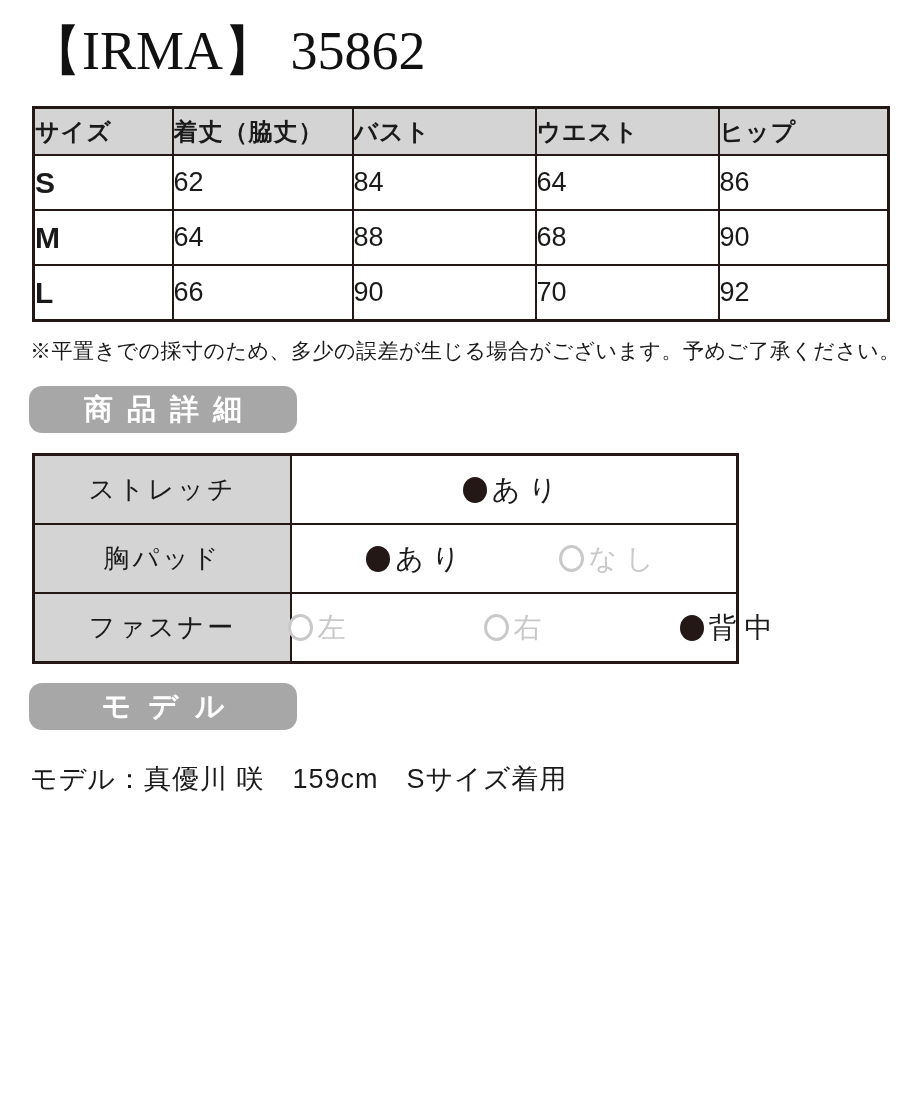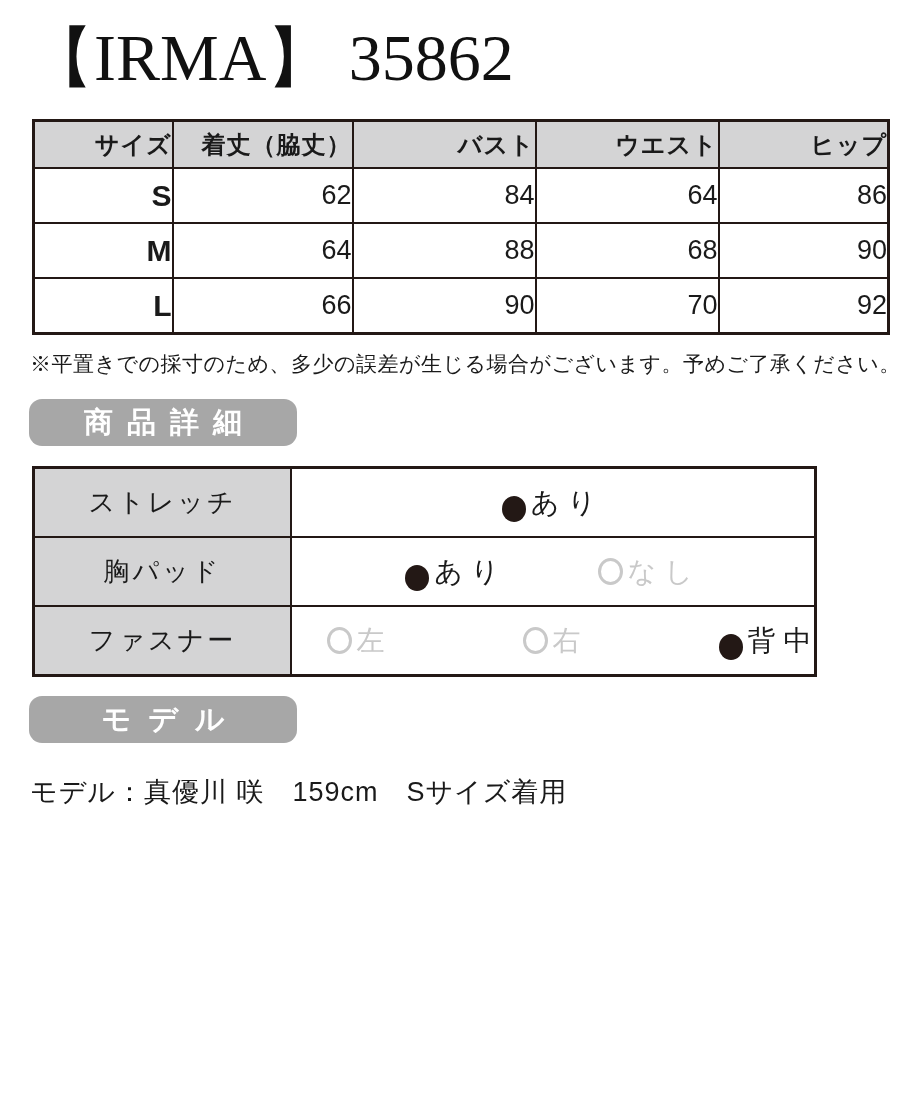--- a/index.html
+++ b/index.html
@@ -9,37 +9,37 @@
     color:#1a1a1a;
     font-family:"Liberation Sans", sans-serif;
     position:relative;
     overflow:hidden;
   }
 
   
   .title {
     margin:22px 0 4px 28px;
     font-family:"Liberation Serif", serif;
-    font-size:66px;
+    font-size:54px;
     line-height:1.08;
     letter-spacing:0px;
     color:#111;
     white-space:nowrap;
   }
 
   
   table { border-collapse:collapse; table-layout:fixed; }
   .size-table {
     margin:26px 0 0 32px;
     width:855px;
     border:3px solid #231815;
   }
   .size-table th, .size-table td {
     border:2px solid #231815;
-    text-align:right;
+    text-align:left;
     vertical-align:middle;
     padding:0;
   }
   .size-table th {
     height:45px;
     background:#d4d4d5;
     font-size:24px;
     font-weight:600;
     letter-spacing:1px;
   }
@@ -67,21 +67,21 @@
     font-size:29px;
     letter-spacing:14px;
     text-indent:14px;
     display:flex; align-items:center; justify-content:center;font-weight:bold;
   }
   .section-btn.model-btn { margin-top:19px; letter-spacing:17px; text-indent:17px; }
 
   
   .details-table {
     margin:20px 0 0 32px;
-    width:785px;
+    width:707px;
     border:3px solid #231815;
   }
   .details-table td {
     border:2px solid #231815;
     vertical-align:middle;
     padding:0;
     height:67px;
   }
   .details-table td.dlabel {
     width:255px;
@@ -92,21 +92,21 @@
   }
   .details-table td.dvalue { text-align:center; font-size:27px; letter-spacing:2px; }
 
   .options {
     display:flex; align-items:center; justify-content:center;
     gap:90px;
   }
   .options.three { gap:130px; padding-left:40px; }
   .option { display:flex; align-items:center; gap:5px; white-space:nowrap; }
   .option .option-text { font-size:28px; letter-spacing:8px; }
-  .option.active { color:#1a1a1a;align-items:flex-end; }
+  .option.active { color:#1a1a1a; }
   .option.inactive { color:#c9c9c9; }
   .dot-filled {
     width:24px; height:26px; border-radius:50%;
     background:#231815; display:inline-block; flex:none;
   }
   .dot-empty {
     width:19px; height:21px; border-radius:50%;
     border:3px solid #c9c9c9; background:#fff;
     display:inline-block; flex:none;
   }

